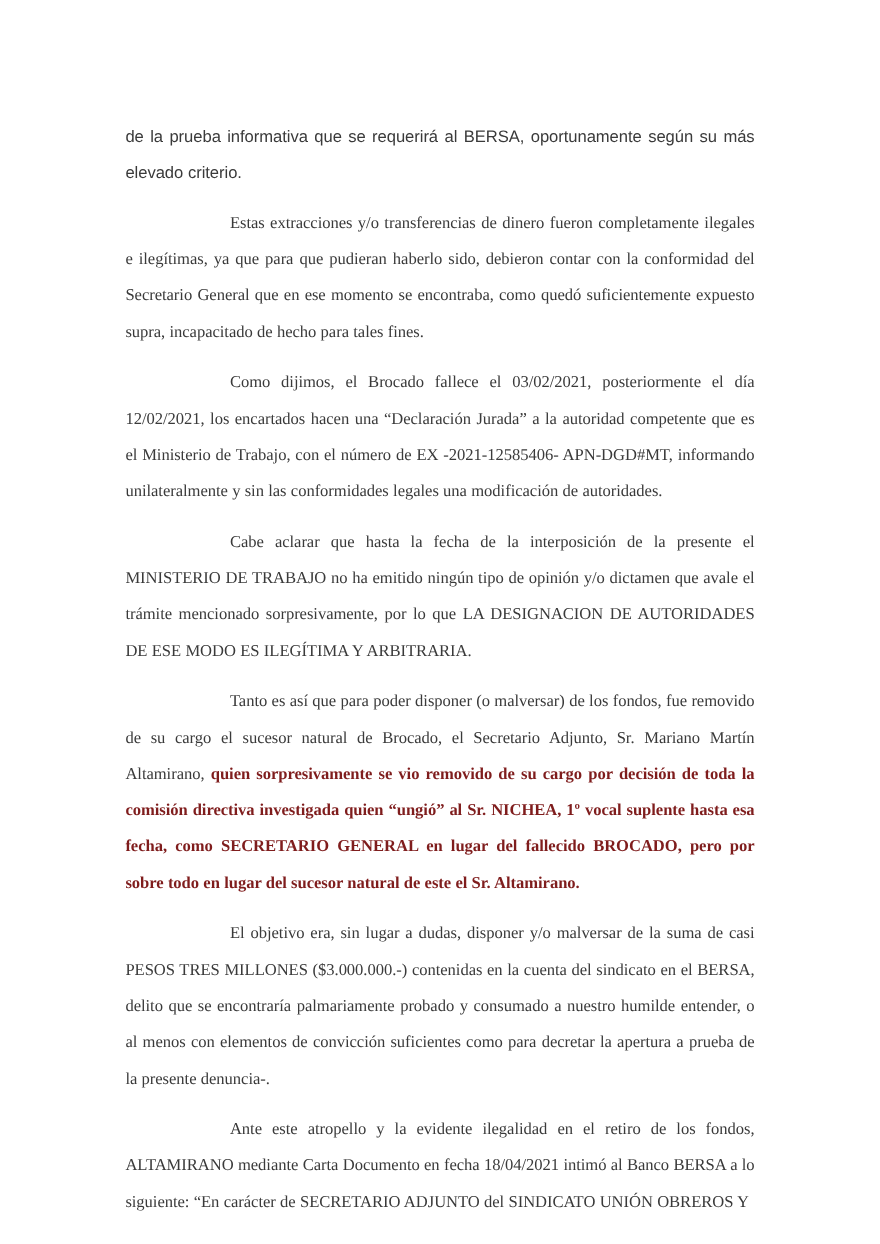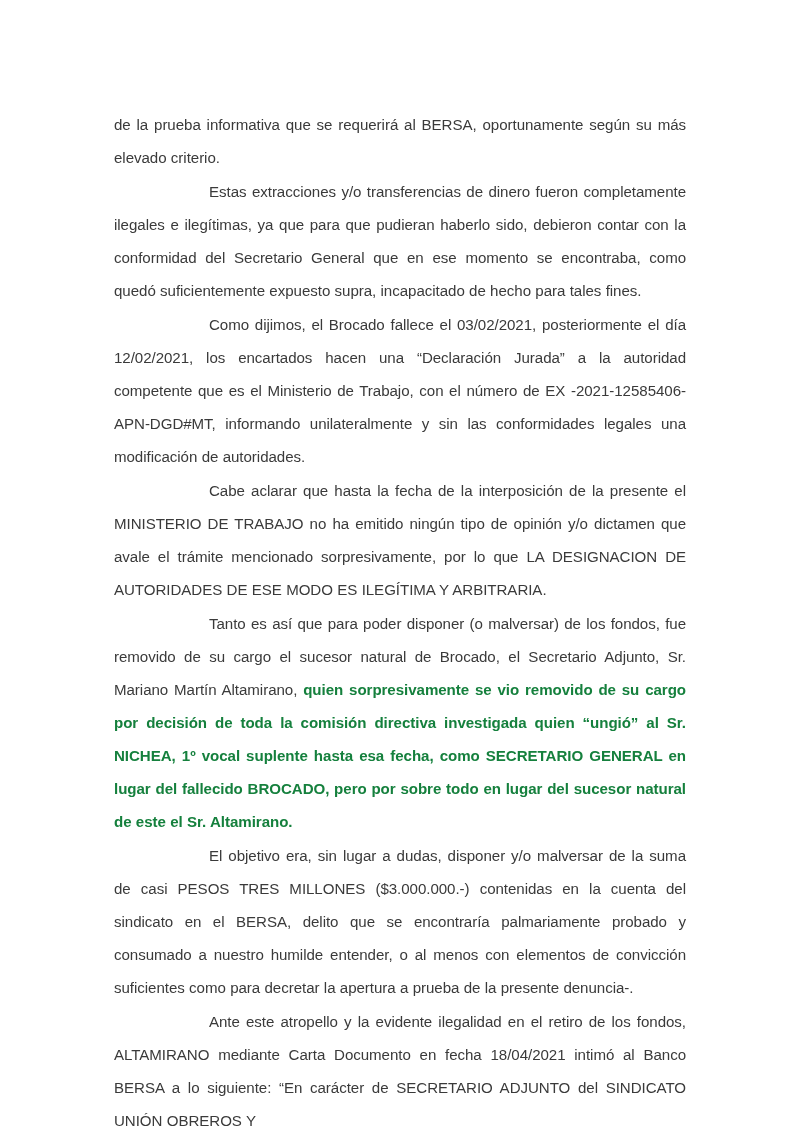--- a/index.html
+++ b/index.html
@@ -38,35 +38,36 @@
     line-height: 33px;
     color: #3a3a3a;
     text-align: justify;
     text-justify: inter-word;
     letter-spacing: -0.05px;
     word-spacing: 0.2px;
     -webkit-font-smoothing: antialiased;
   }
 
   p.para + p.para {
-    margin-top: 1px;
+    margin-top: 13px;
+    font-family: Liberation Serif, serif;
   }
 
   p.indent {
     text-indent: 95px;
   }
 
   
   p.para:last-child {
     margin-bottom: 0;
   }
 
   b.bold-run {
     font-weight: bold;
-    color: #15803d;
+    color: #7f1d1d;
   }
 </style>
 </head>
 <body>
 
 <div class="page">
   <div class="text-block">
 
     <p class="para">de la prueba informativa que se requerirá al BERSA, oportunamente según su más elevado criterio.</p>
 

